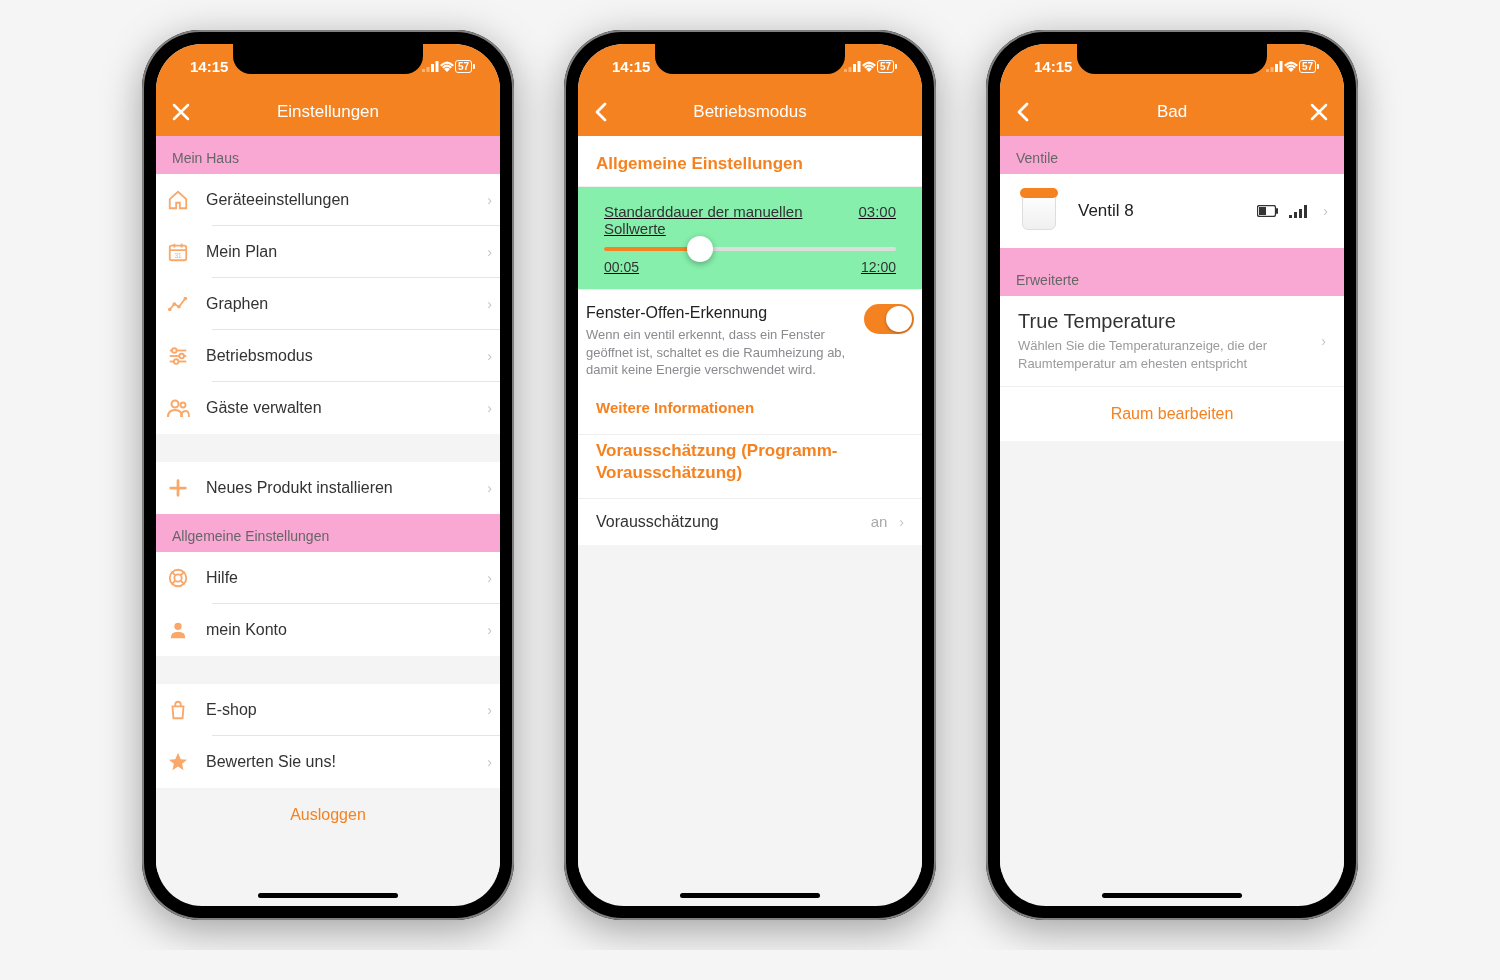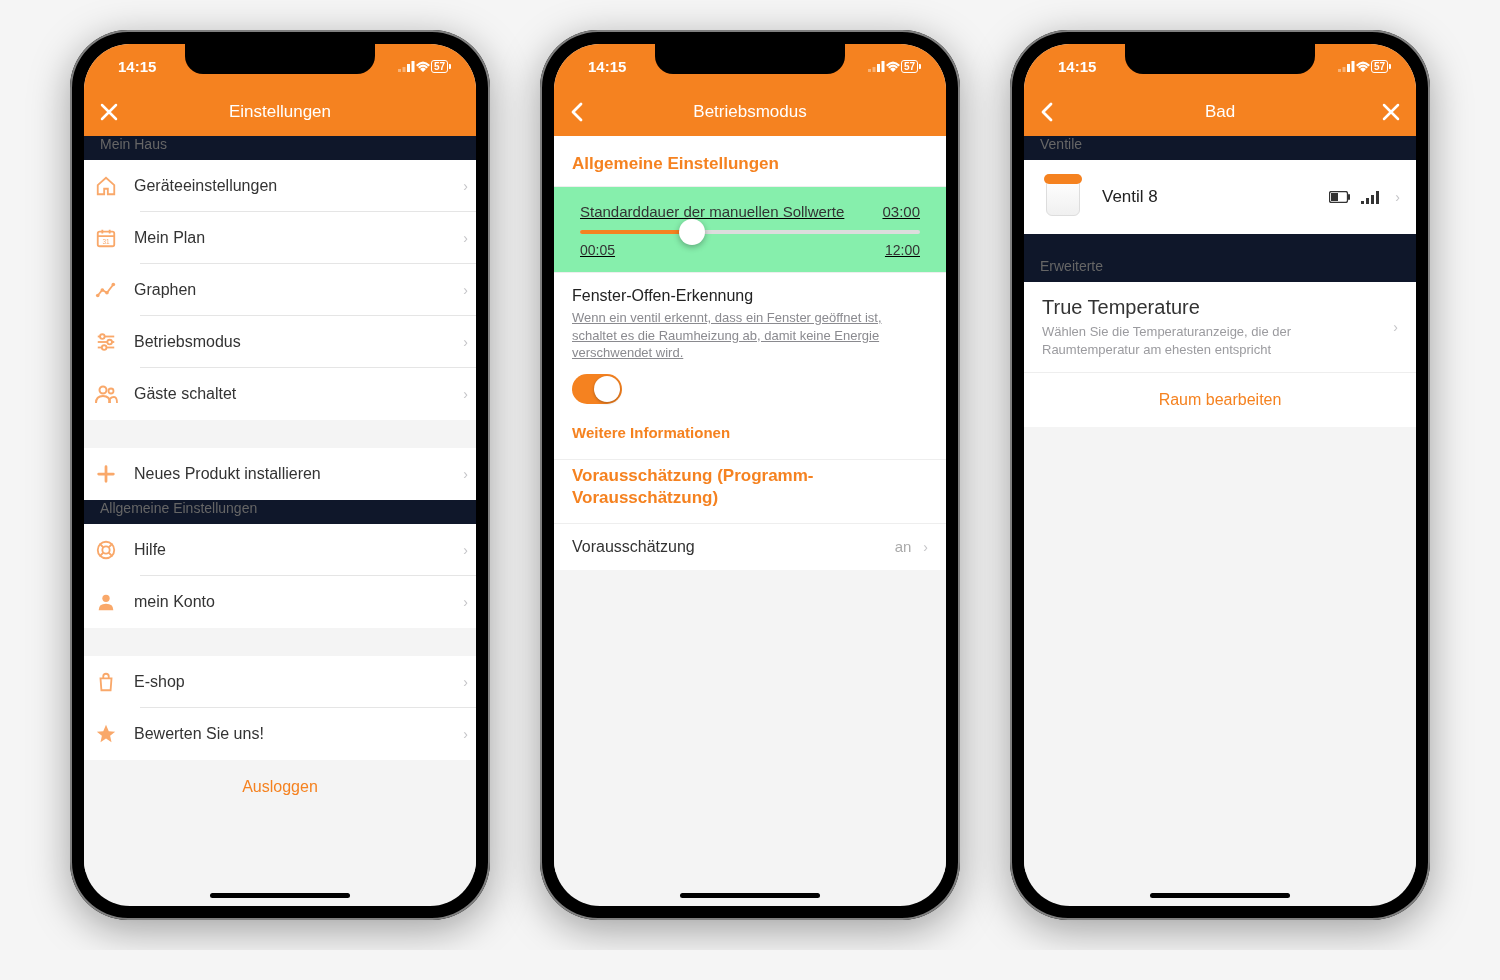--- a/index.html
+++ b/index.html
@@ -6,21 +6,21 @@
   body {
     background: #f5f5f5;
     font-family: -apple-system, BlinkMacSystemFont, "Segoe UI", Helvetica, Arial, sans-serif;
     display: flex;
     justify-content: center;
     align-items: flex-start;
     gap: 50px;
     padding: 30px 20px;
   }
   .phone {
-    width: 420px;
+    width: 372px;
     height: 890px;
     background: #000;
     border-radius: 58px;
     padding: 14px;
     box-shadow: 0 10px 40px rgba(0,0,0,0.35), inset 0 0 0 2px #808080;
     position: relative;
   }
   .screen {
     width: 100%;
     height: 100%;
@@ -63,22 +63,22 @@
     position: relative;
     color: #fff;
   }
   .nav-left { position: absolute; left: 16px; top: 50%; transform: translateY(-50%); }
   .nav-right { position: absolute; right: 16px; top: 50%; transform: translateY(-50%); }
   .nav-title { font-size: 17px; font-weight: 500; color: #fff; }
   .content { height: calc(100% - 92px - 34px); overflow-y: auto; background: #f4f4f4; }
   .section-label {
     font-size: 14px;
     color: #666;
-    padding: 0 16px 8px;
-    background: #0f172a;
+    padding: 14px 16px 8px;
+    background: #f9a8d4;
   }
   .section-label.orange { color: #f58220; font-weight: 600; font-size: 17px; padding: 18px 18px 12px; background: #fff; }
   .list-group { background: #fff; }
   .list-item {
     display: flex;
     align-items: center;
     padding: 12px 8px;
     background: #fff;
     min-height: 48px;
     position: relative;
@@ -143,29 +143,28 @@
     left: 33%; top: 50%;
     transform: translate(-50%,-50%);
     width: 26px; height: 26px;
     background: #fff;
     border-radius: 50%;
     box-shadow: 0 2px 6px rgba(0,0,0,0.3);
   }
   .slider-minmax { display: flex; justify-content: space-between; font-size: 14px; color: #333; }
   .toggle-row {
     background: #fff;
-    padding: 14px 18px;
+    padding: 14px 8px;
     display: flex;
     align-items: flex-start;
     gap: 12px;
-    flex-direction: column;
   }
   .toggle-text { flex: 1; }
   .toggle-title { font-size: 16px; color: #222; margin-bottom: 4px; }
-  .toggle-desc { font-size: 13px; color: #8a8a8f; line-height: 1.35; text-decoration: underline; }
+  .toggle-desc { font-size: 13px; color: #8a8a8f; line-height: 1.35; }
   .toggle {
     width: 50px; height: 30px;
     background: #f58220;
     border-radius: 15px;
     position: relative;
     flex-shrink: 0;
   }
   .toggle::after {
     content: "";
     position: absolute;
@@ -318,21 +317,21 @@
         </div>
         <div class="list-item">
           <span class="list-icon">
             <svg width="24" height="22" viewBox="0 0 24 22">
                 <circle cx="9" cy="7" r="3.5" fill="none" stroke="#f9a86a" stroke-width="2"></circle>
                 <path d="M2 20 Q2 13 9 13 Q16 13 16 20" fill="none" stroke="#f9a86a" stroke-width="2"></path>
                 <circle cx="17" cy="8" r="2.5" fill="none" stroke="#f9a86a" stroke-width="1.8"></circle>
                 <path d="M15 20 Q15 14 20 14 Q23 14 23 20" fill="none" stroke="#f9a86a" stroke-width="1.8"></path>
               </svg>
           </span>
-          <span class="list-label">Gäste schaltet</span>
+          <span class="list-label">Gäste verwalten</span>
           <span class="chevron">›</span>
         </div>
       </div>
 
       <div class="gap"></div>
 
       <div class="list-group">
         <div class="list-item">
           <span class="list-icon">
             <svg width="22" height="22" viewBox="0 0 24 24">

